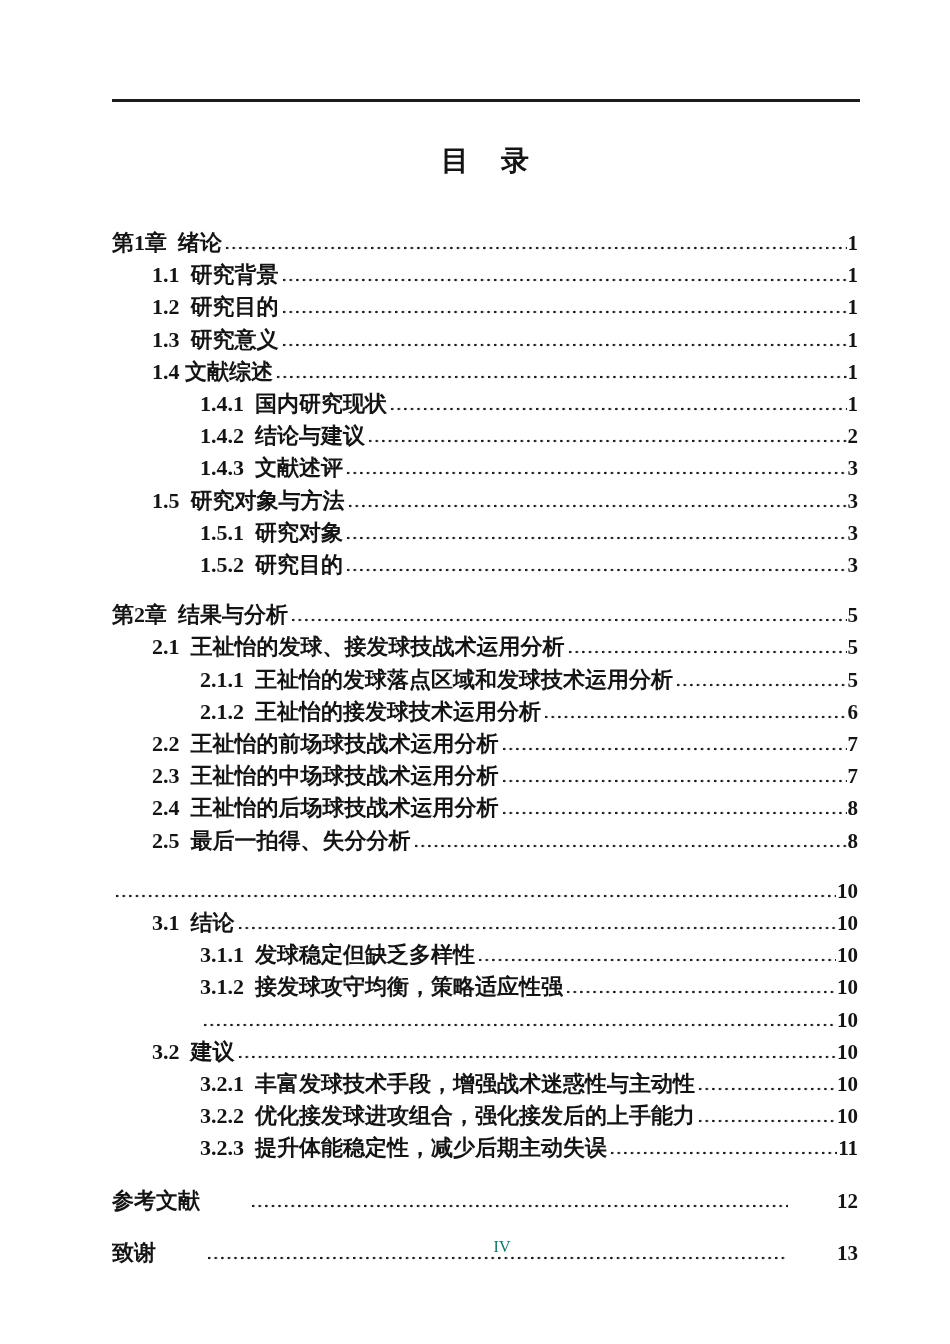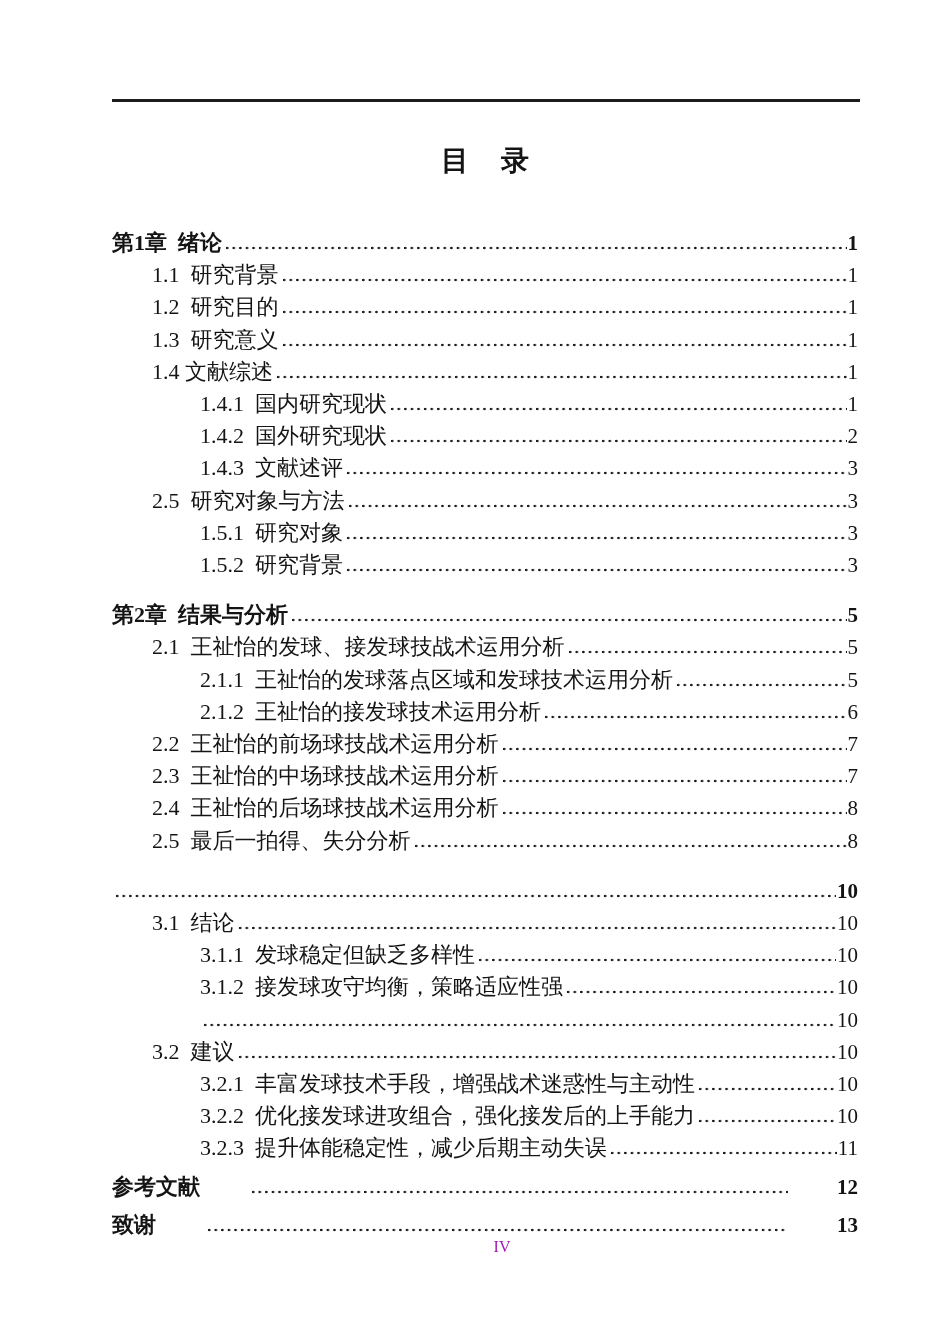--- a/index.html
+++ b/index.html
@@ -22,38 +22,39 @@
     white-space:pre;
     letter-spacing:2px;
   }
   .toc{
     position:absolute;left:112px;right:92px;top:209px;
   }
   .toc-row{
     display:flex;align-items:baseline;
     line-height:32.2px;font-size:22px;
     white-space:pre;
+    font-weight:bold;
   }
   .toc-row.l1{padding-left:40px;}
   .toc-row.l2{padding-left:88px;}
   .toc-row.chapter{font-weight:bold;margin-top:18px;}
-  .toc-row.appendix{font-weight:bold;margin-top:6px;gap:48px;}
+  .toc-row.appendix{font-weight:bold;margin-top:20px;gap:48px;}
   .toc-label{flex:0 0 auto;}
   .toc-leader{
     flex:1 1 auto;min-width:12px;height:4px;
     margin:0 1px 0 3px;
     background-image:radial-gradient(circle at 2px 2px,#1b1b1b 1.25px,transparent 1.6px);
     background-size:6.6px 4px;
     background-repeat:repeat-x;
     background-position:left bottom;
   }
   .toc-page{flex:0 0 auto;font-size:21px;}
   .page-footer{
     position:absolute;left:112px;right:58px;top:1238px;
-    text-align:center;font-size:16px;color:#a21caf;
+    text-align:center;font-size:16px;color:#0f766e;
   }
 </style>
 </head>
 <body style="color: rgb(20, 20, 20);">
 
 <div class="page">
 
   <div class="header-rule" style="background: rgb(28, 28, 28);"></div>
 
   <div class="doc-title">目　录</div>
@@ -83,41 +84,41 @@
     <span class="toc-label">1.4 文献综述</span>
     <span class="toc-leader"></span>
     <span class="toc-page">1</span>
   </div>
       <div class="toc-row l2">
     <span class="toc-label">1.4.1  国内研究现状</span>
     <span class="toc-leader"></span>
     <span class="toc-page">1</span>
   </div>
       <div class="toc-row l2">
-    <span class="toc-label">1.4.2  国外研究现状</span>
+    <span class="toc-label">1.4.2  结论与建议</span>
     <span class="toc-leader"></span>
     <span class="toc-page">2</span>
   </div>
       <div class="toc-row l2">
     <span class="toc-label">1.4.3  文献述评</span>
     <span class="toc-leader"></span>
     <span class="toc-page">3</span>
   </div>
       <div class="toc-row l1">
-    <span class="toc-label">2.5  研究对象与方法</span>
+    <span class="toc-label">1.5  研究对象与方法</span>
     <span class="toc-leader"></span>
     <span class="toc-page">3</span>
   </div>
       <div class="toc-row l2">
     <span class="toc-label">1.5.1  研究对象</span>
     <span class="toc-leader"></span>
     <span class="toc-page">3</span>
   </div>
       <div class="toc-row l2">
-    <span class="toc-label">1.5.2  研究背景</span>
+    <span class="toc-label">1.5.2  研究目的</span>
     <span class="toc-leader"></span>
     <span class="toc-page">3</span>
   </div>
       <div class="toc-row l0 chapter">
     <span class="toc-label">第2章  结果与分析</span>
     <span class="toc-leader"></span>
     <span class="toc-page">5</span>
   </div>
       <div class="toc-row l1">
     <span class="toc-label">2.1  王祉怡的发球、接发球技战术运用分析</span>

